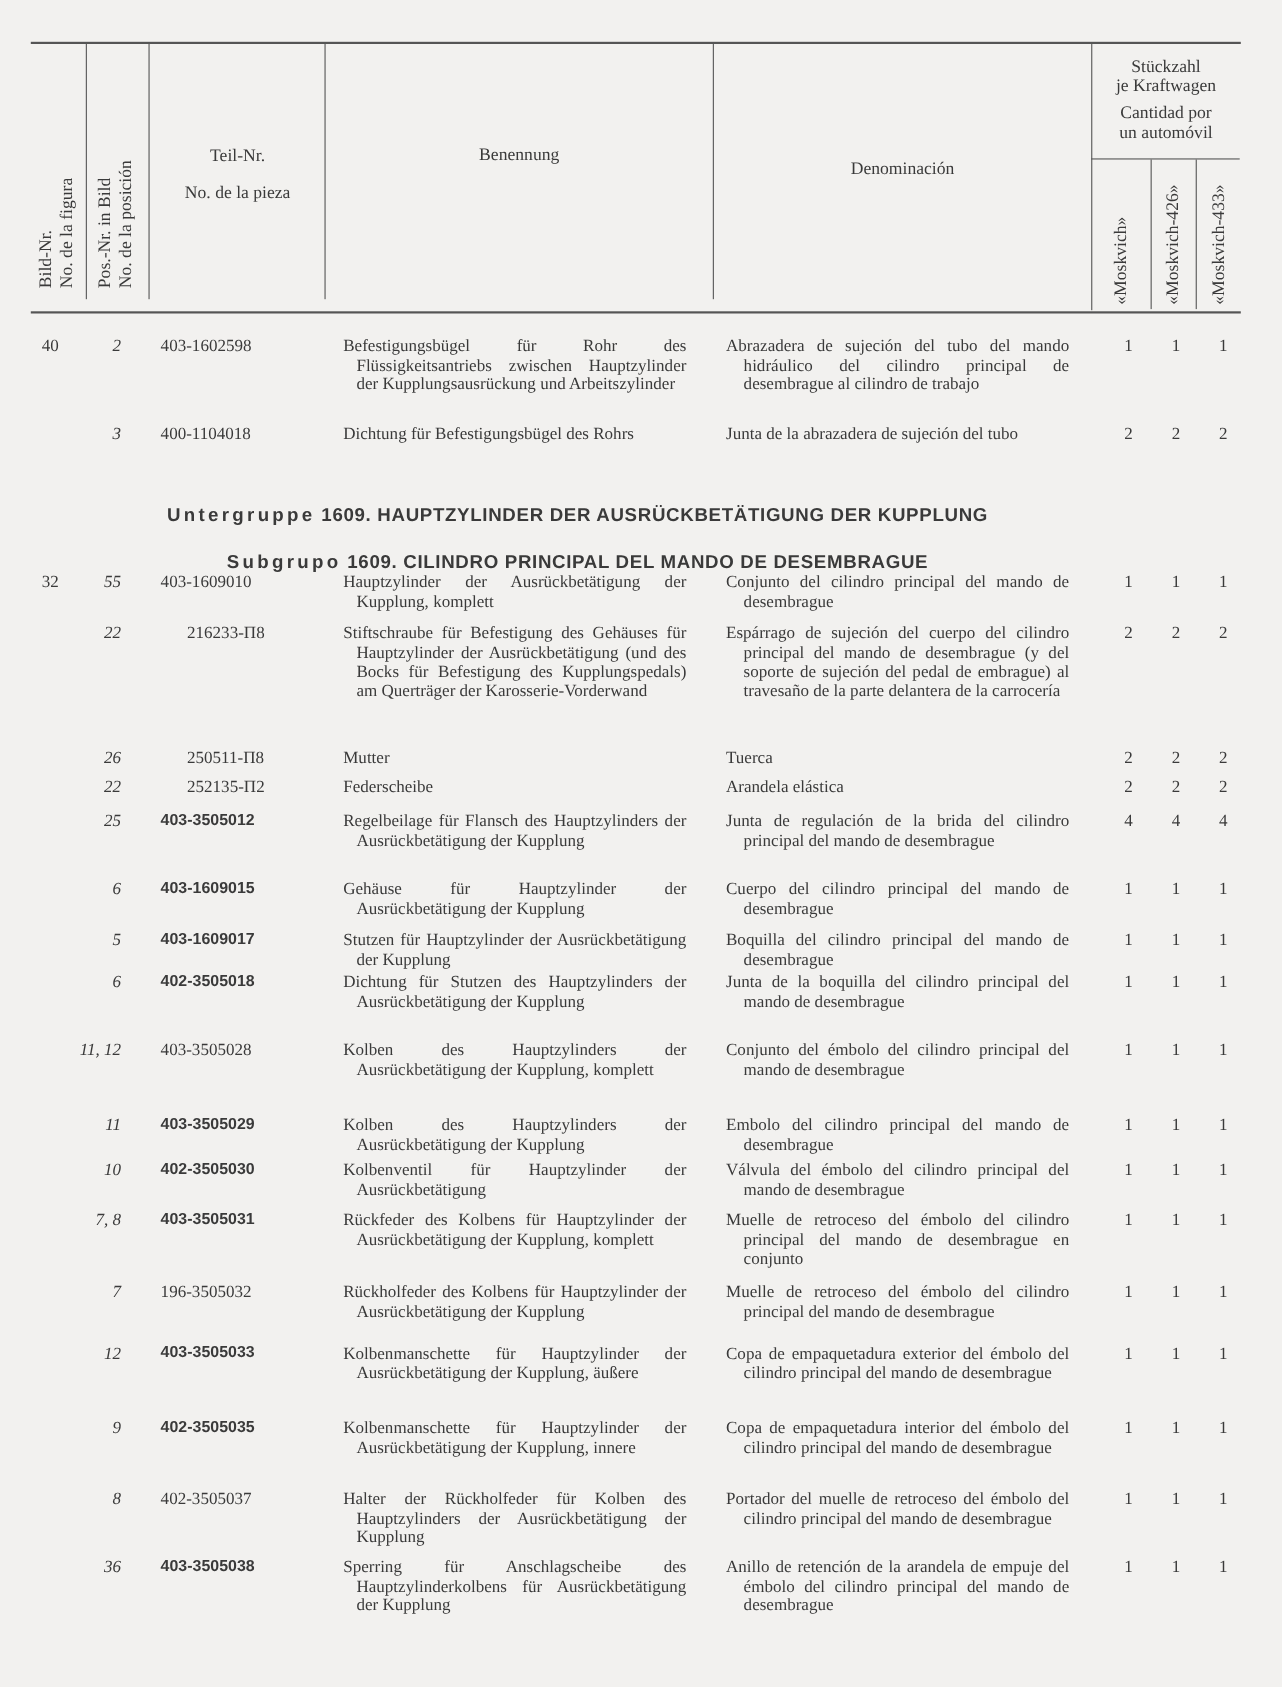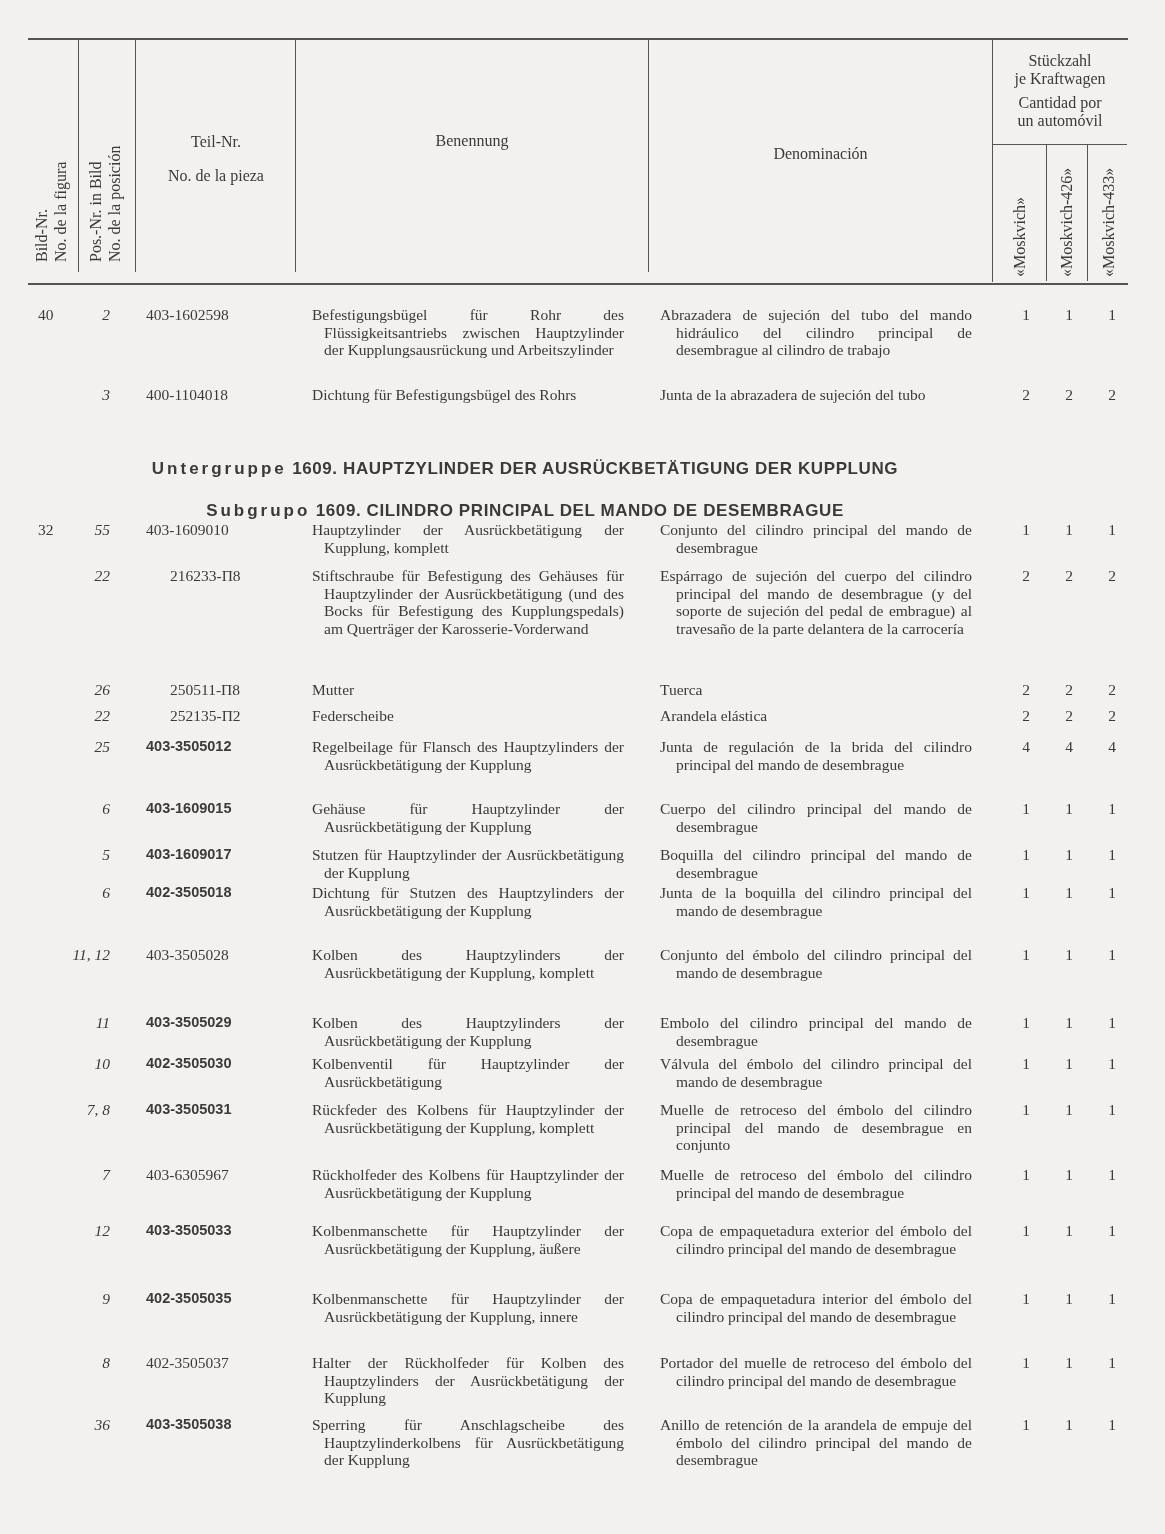--- a/index.html
+++ b/index.html
@@ -206,21 +206,21 @@
         <div class="c-part bold">403-3505031</div>
         <div class="c-de">Rückfeder des Kolbens für Hauptzylinder der Ausrückbetätigung der Kupplung, komplett</div>
         <div class="c-es">Muelle de retroceso del émbolo del cilindro principal del mando de desembrague en conjunto</div>
         <div class="q q1">1</div>
         <div class="q q2">1</div>
         <div class="q q3">1</div>
       </div>
       <div class="row" style="top: 1166px;">
         <div class="c-fig"></div>
         <div class="c-pos">7</div>
-        <div class="c-part">403-6305967</div>
+        <div class="c-part">196-3505032</div>
         <div class="c-de">Rückholfeder des Kolbens für Hauptzylinder der Ausrückbetätigung der Kupplung</div>
         <div class="c-es">Muelle de retroceso del émbolo del cilindro principal del mando de desembrague</div>
         <div class="q q1">1</div>
         <div class="q q2">1</div>
         <div class="q q3">1</div>
       </div>
       <div class="row" style="top: 1222px;">
         <div class="c-fig"></div>
         <div class="c-pos">12</div>
         <div class="c-part bold">403-3505033</div>

